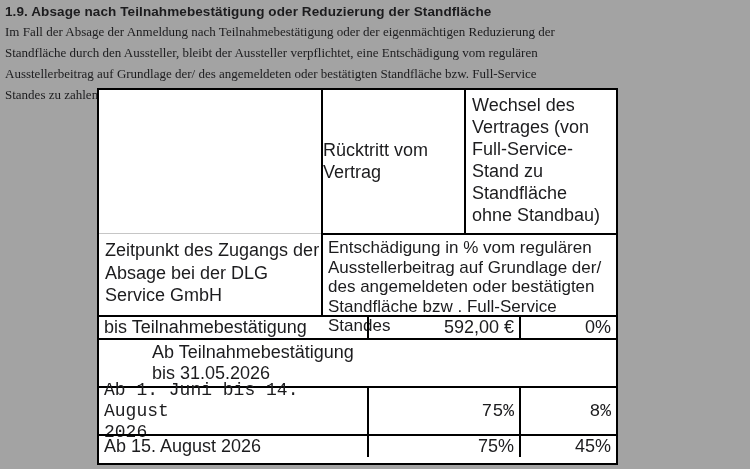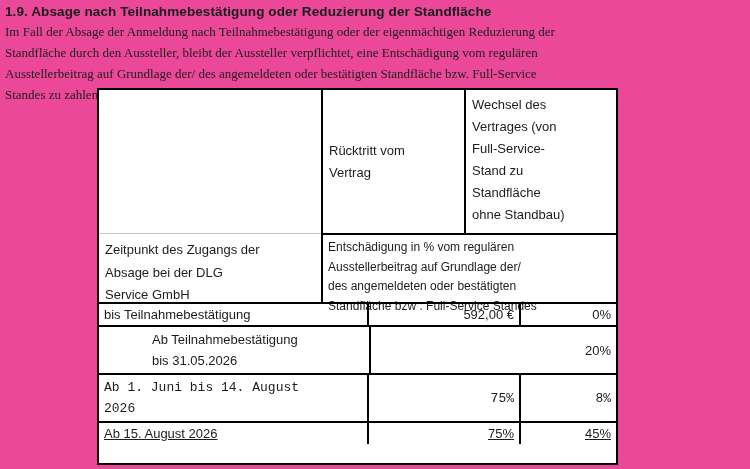--- a/index.html
+++ b/index.html
@@ -1,42 +1,42 @@
 <!DOCTYPE html>
 <html><head>
 <meta charset="utf-8">
 <style>
   html,body{margin:0;padding:0;background:#ffffff;}
-  .page{position:relative;width:750px;height:469px;background:#ec4899;overflow:hidden;
+  .page{position:relative;width:750px;height:469px;background:#a3a3a3;overflow:hidden;
         font-family:"Liberation Sans",sans-serif;color:#1c1c1e;}
   .heading{position:absolute;left:5px;top:4px;font-size:13.5px;font-weight:bold;
            letter-spacing:0.1px;white-space:nowrap;}
   .intro{position:absolute;left:5px;top:21px;width:712px;font-size:13px;
          line-height:21px;white-space:pre-line;font-family:Liberation Serif, serif;}
   .tbl{position:absolute;left:97px;top:88px;width:521px;height:377px;
        border:2px solid #000;box-sizing:border-box;display:flex;flex-direction:column;
        background:#fff;}
   .row{display:flex;box-sizing:border-box;}
   .bt{border-top:2px solid #000;}
   .r1{height:143px;}
-  .r2{height:69px;}
+  .r2{height:82px;}
   .r3{height:23px;}
   .r4{height:48px;padding-left:48px;}
   .r5{height:48px;font-family:Liberation Mono, monospace;}
-  .r6{height:23px;text-decoration:underline;}
-  .cell{box-sizing:border-box;font-size:13px;}
+  .r6{height:23px;}
+  .cell{box-sizing:border-box;font-size:18px;}
   .c1{width:222px;}
   .c2h{width:143px;border-left:2px solid #000;display:flex;align-items:center;
-       padding-left:6px;line-height:21.5px;white-space:pre-line;}
+       line-height:21.5px;white-space:pre-line;}
   .c3h{flex:1;border-left:2px solid #000;padding:4px 0 0 6px;line-height:22.1px;
        white-space:pre-line;}
   .c1sub{width:222px;border-top:1px solid #c6c6c6;padding:5px 0 0 6px;
          line-height:22.5px;white-space:pre-line;}
   .cmerged{flex:1;border-left:2px solid #000;border-top:2px solid #000;
-           padding:3px 0 0 5px;line-height:19.6px;font-size:12px;white-space:pre-line;}
+           padding:3px 0 0 5px;line-height:19.6px;font-size:17px;white-space:pre-line;}
   .lbl{display:flex;align-items:center;padding-left:5px;white-space:pre-line;
        line-height:21px;}
   .c2{width:152px;border-left:2px solid #000;margin-left:46px;}
   .c3{flex:1;border-left:2px solid #000;}
   .val{display:flex;align-items:center;justify-content:flex-end;padding-right:5px;}
 </style>
 </head>
 <body>
 
 <div class="page">
@@ -74,21 +74,20 @@
 
     <div class="row r3 bt">
       <div class="cell c1 lbl">bis Teilnahmebestätigung</div>
       <div class="cell c2 val">592,00 €</div>
       <div class="cell c3 val">0%</div>
     </div>
 
     <div class="row r4 bt">
       <div class="cell c1 lbl">Ab Teilnahmebestätigung
 bis 31.05.2026</div>
-      <div class="cell c3 val">20%</div>
     </div>
 
     <div class="row r5 bt">
       <div class="cell c1 lbl">Ab 1. Juni bis 14. August
 2026</div>
       <div class="cell c2 val">75%</div>
       <div class="cell c3 val">8%</div>
     </div>
 
     <div class="row r6 bt">

